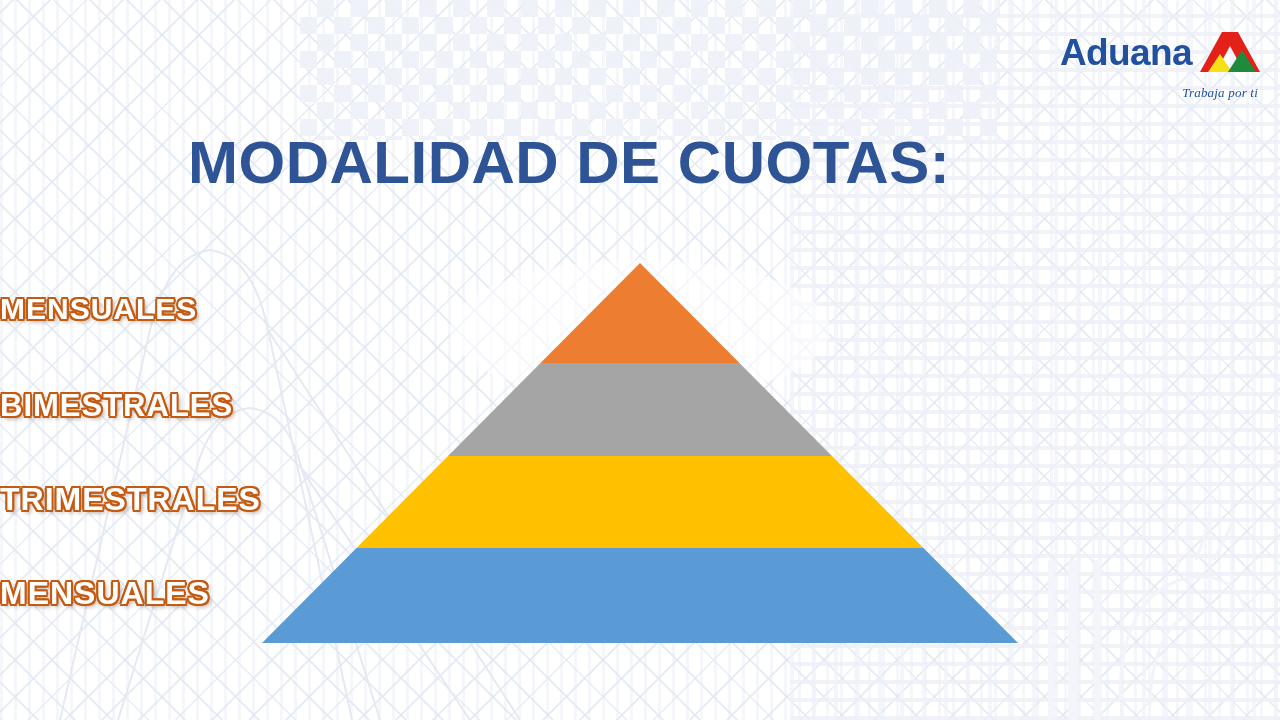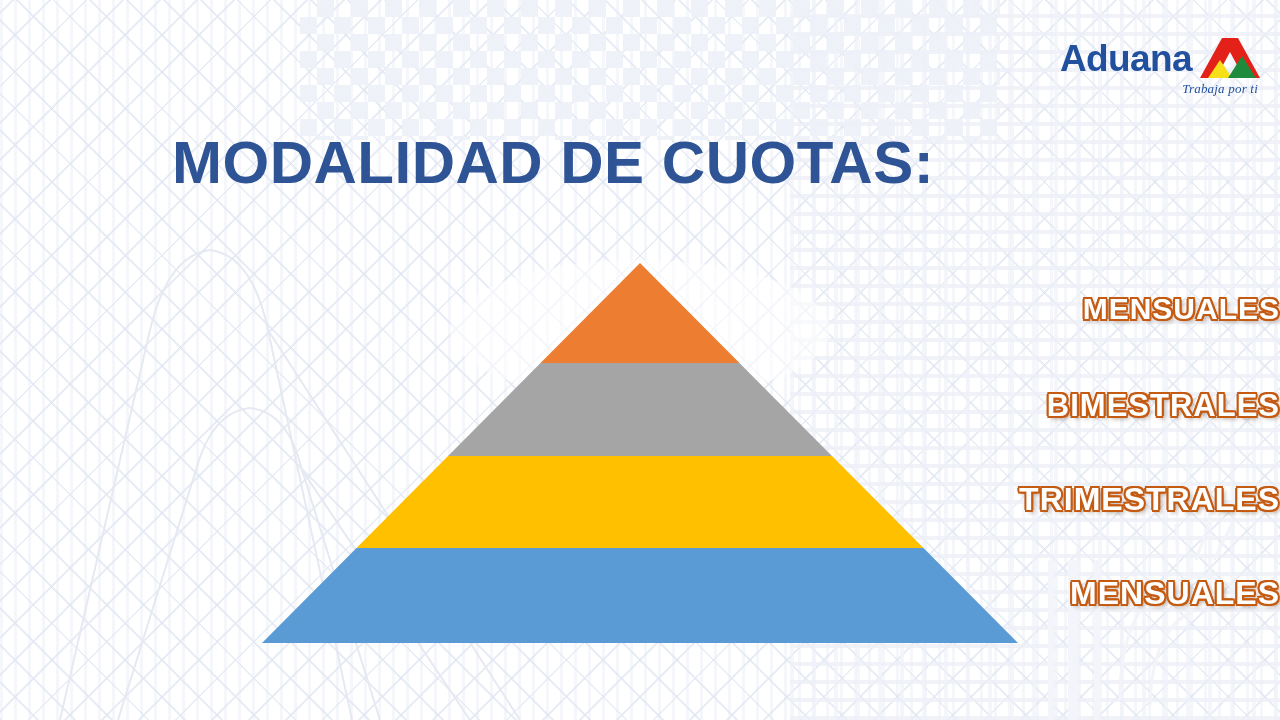--- a/index.html
+++ b/index.html
@@ -72,21 +72,21 @@
         rgba(255,255,255,0) 0% 50%);
     background-size: 34px 34px;
   }
 
   .bg-svg { position: absolute; inset: 0; }
 
   
   .logo {
     position: absolute;
     right: 18px;
-    top: 38px;
+    top: 32px;
     display: flex;
     flex-direction: column;
     align-items: flex-end;
     line-height: 1;
   }
   .logo-row {
     display: flex;
     align-items: center;
     gap: 4px;
   }
@@ -99,50 +99,50 @@
   }
   .logo-mark {
     display: block;
     margin: 0 2px;
   }
   .logo-tag {
     font-family: "Liberation Serif", serif;
     font-style: italic;
     font-size: 13px;
     color: #21509E;
-    margin-top: 4px;
+    margin-top: 14px;
     margin-right: 4px;
     letter-spacing: .2px;
   }
 
   
   .title {
     position: absolute;
-    left: 172px;
+    left: 188px;
     top: 128px;
     font-family: "Liberation Sans", sans-serif;
     font-size: 60px;
     font-weight: bold;
     color: #2E5496;
     letter-spacing: 0.5px;
     white-space: nowrap;
   }
 
   
   .pyramid {
     position: absolute;
     left: 0;
     top: 0;
     width: 1280px;
     height: 720px;
   }
   .tier-label {
     position: absolute;
     width: 100%;
-    text-align: right;
+    text-align: left;
     font-family: "Liberation Sans", sans-serif;
     font-weight: bold;
     color: #FFFFFF;
     letter-spacing: 1px;
     white-space: nowrap;
     
     text-shadow:
       -1.6px -1.6px 0 #C55A11,
        1.6px -1.6px 0 #C55A11,
       -1.6px  1.6px 0 #C55A11,

